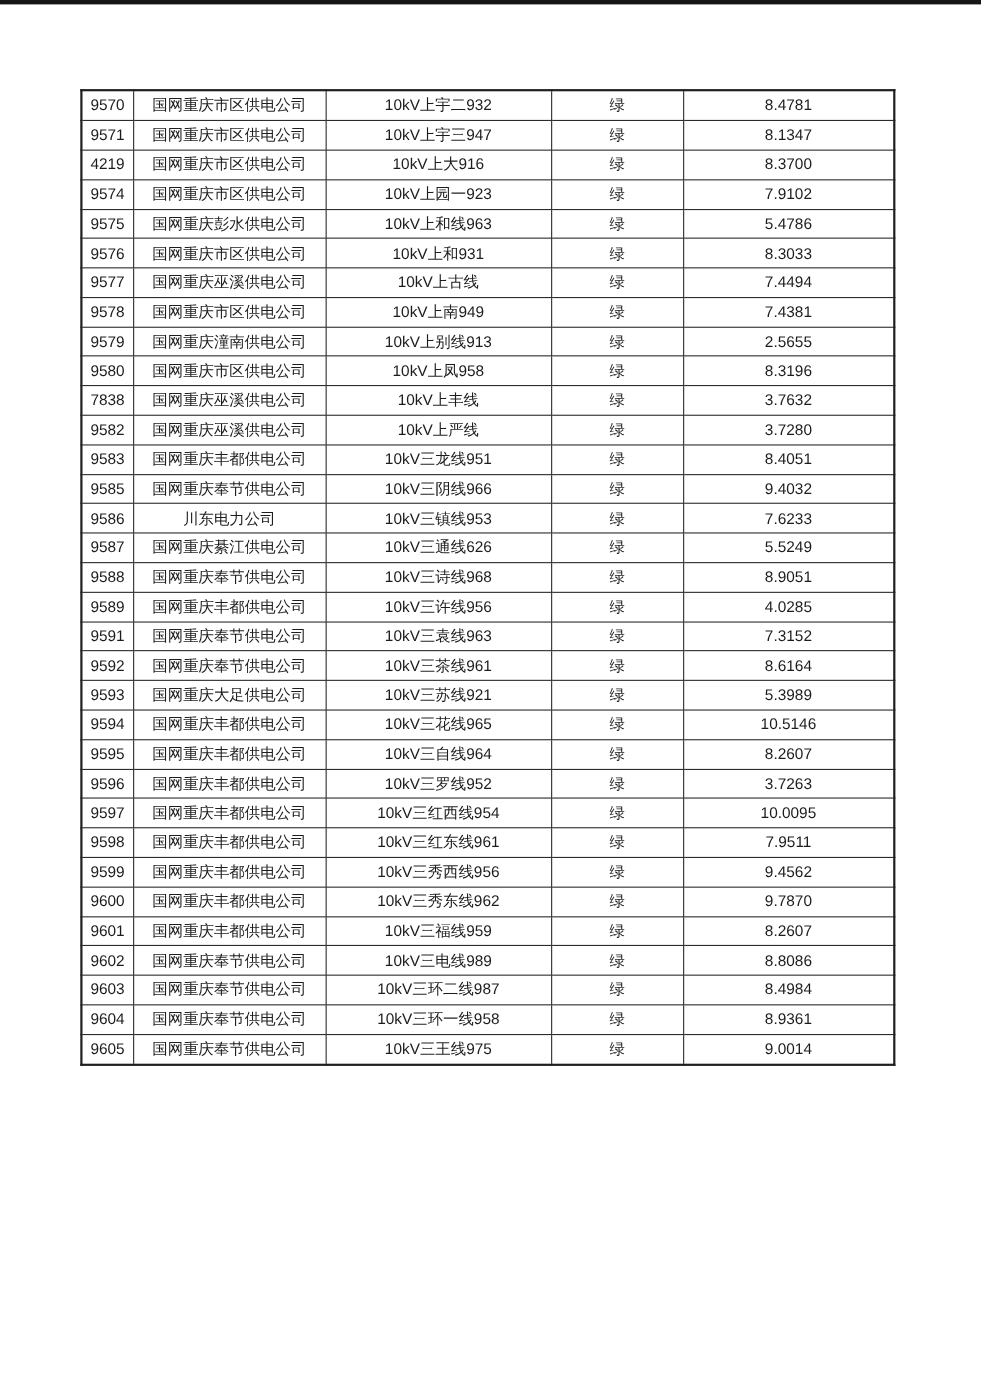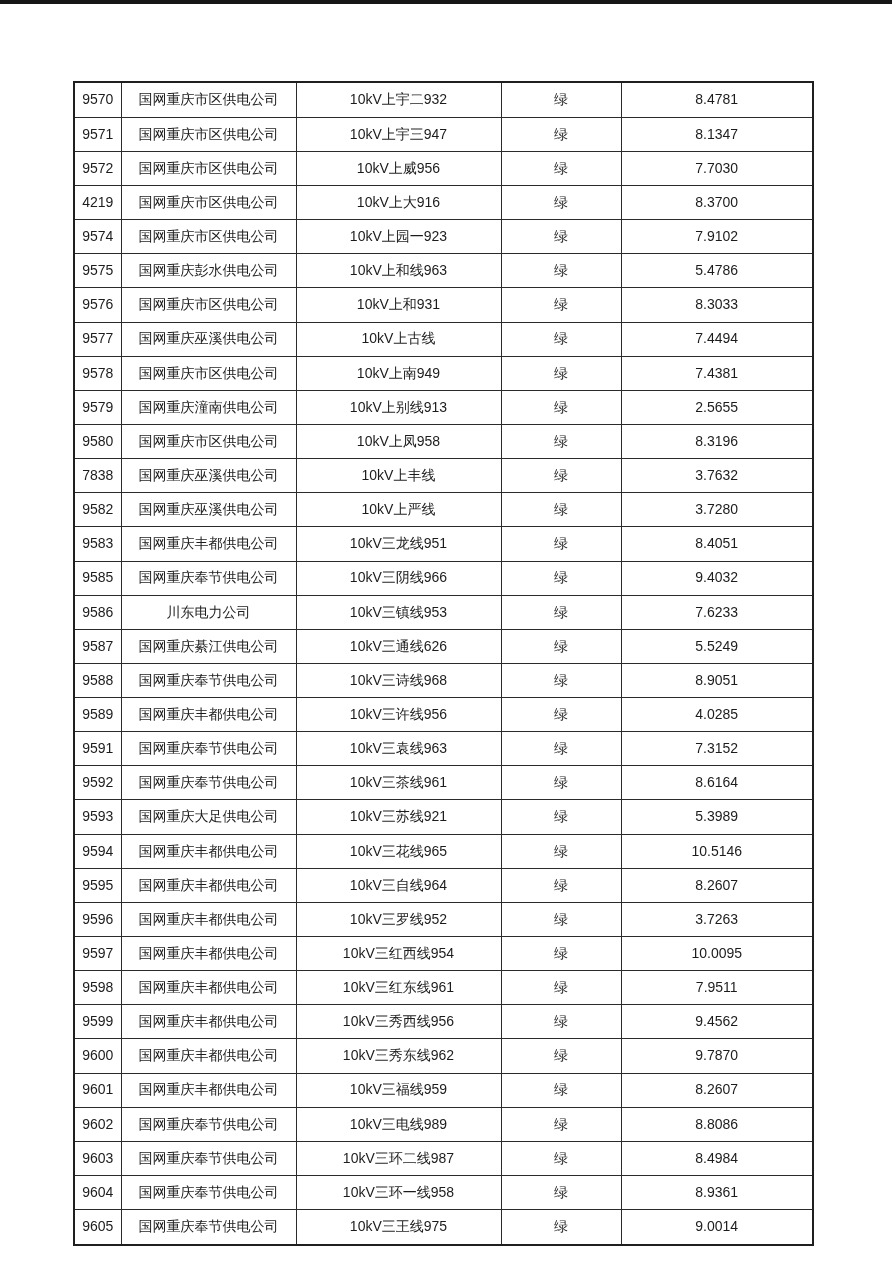--- a/index.html
+++ b/index.html
@@ -21,21 +21,21 @@
     left: 0;
     width: 892px;
     height: 4px;
     background: #161616;
   }
   table.grid {
     position: absolute;
     left: 73px;
     top: 81px;
     width: 739px;
-    height: 1165px;
+    height: 888px;
     border-collapse: collapse;
     table-layout: fixed;
     border: 2px solid #1f1f1f;
   }
   table.grid td {
     border: 1.5px solid #2b2b2b;
     text-align: center;
     vertical-align: middle;
     padding: 0 2px;
     color: #1c1c1c;
@@ -70,27 +70,20 @@
           <td class="cell-value">8.4781</td>
         </tr>
         <tr>
           <td class="cell-id">9571</td>
           <td class="cell-company">国网重庆市区供电公司</td>
           <td class="cell-line">10kV上宇三947</td>
           <td class="cell-status">绿</td>
           <td class="cell-value">8.1347</td>
         </tr>
         <tr>
-          <td class="cell-id">9572</td>
-          <td class="cell-company">国网重庆市区供电公司</td>
-          <td class="cell-line">10kV上威956</td>
-          <td class="cell-status">绿</td>
-          <td class="cell-value">7.7030</td>
-        </tr>
-        <tr>
           <td class="cell-id">4219</td>
           <td class="cell-company">国网重庆市区供电公司</td>
           <td class="cell-line">10kV上大916</td>
           <td class="cell-status">绿</td>
           <td class="cell-value">8.3700</td>
         </tr>
         <tr>
           <td class="cell-id">9574</td>
           <td class="cell-company">国网重庆市区供电公司</td>
           <td class="cell-line">10kV上园一923</td>

